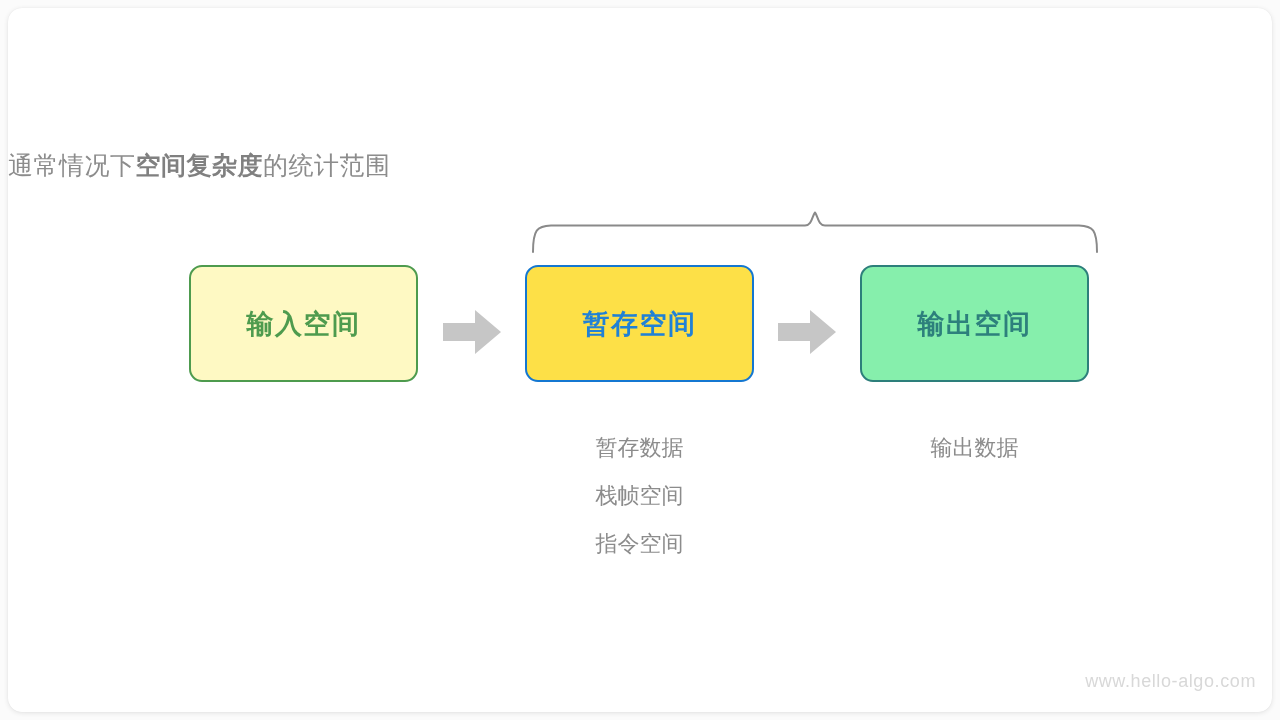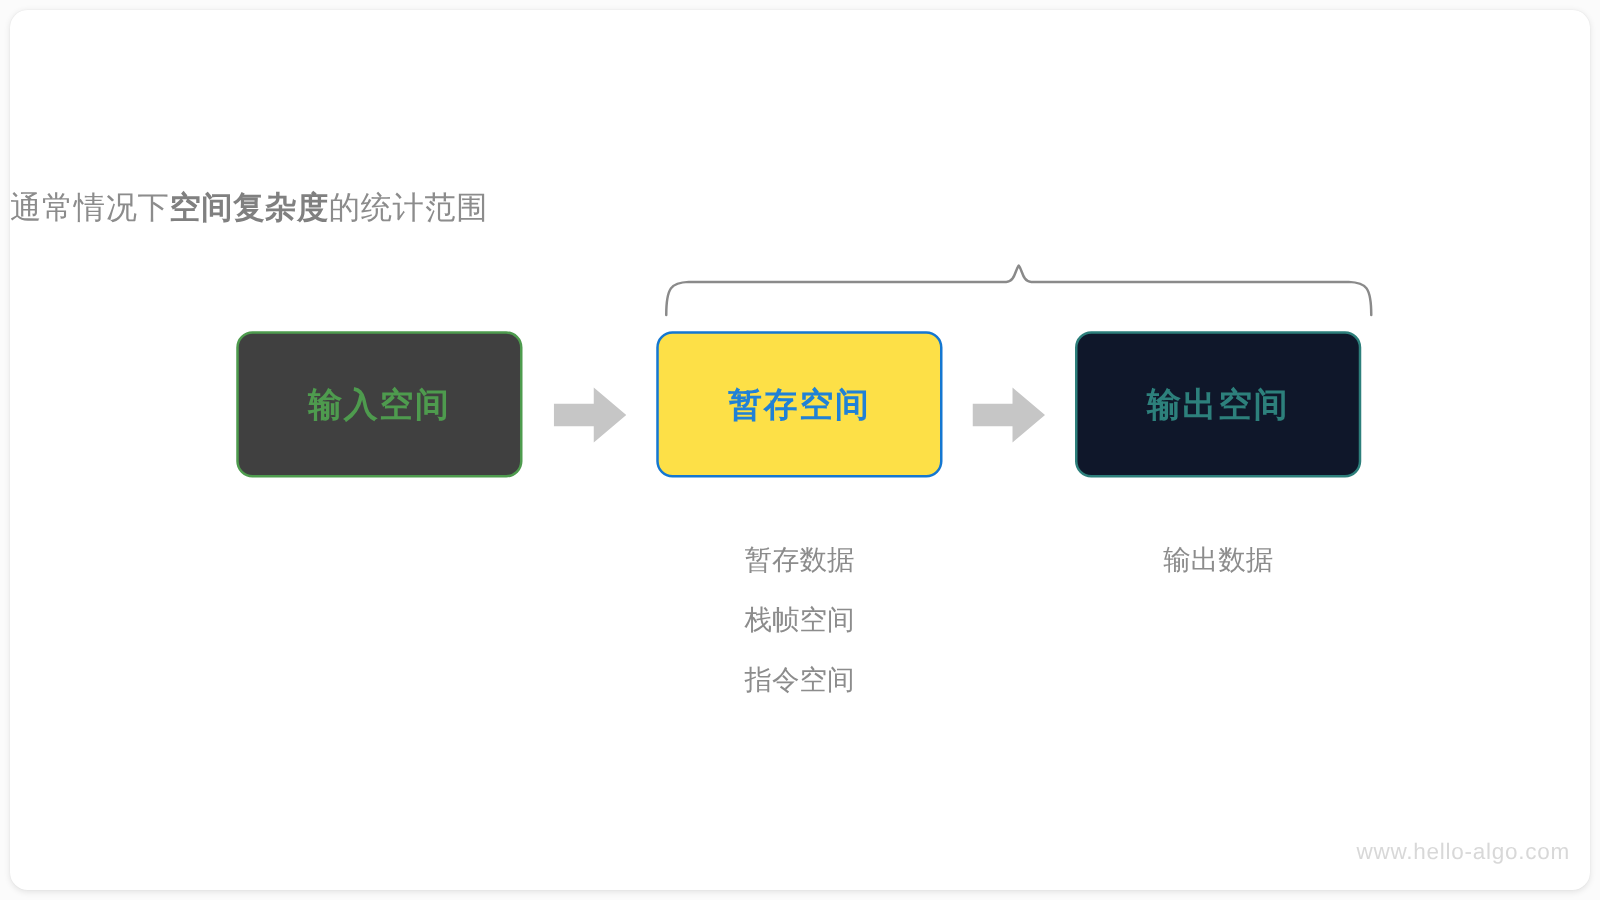--- a/index.html
+++ b/index.html
@@ -116,41 +116,41 @@
   <div class="caption">
     <span>通常情况下</span><span class="bold">空间复杂度</span><span>的统计范围</span>
   </div>
 
   <div class="brace-wrap">
     <svg width="582" height="52" viewBox="0 0 582 52" fill="none" xmlns="http://www.w3.org/2000/svg">
       <path d="M9 46 C9 24 13 20 27 19.5 L281 19.5 C288 19.5 288 10 291 6.5 C294 10 294 19.5 301 19.5 L555 19.5 C569 20 573 24 573 46" stroke="#8a8a8a" stroke-width="2" fill="none" stroke-linecap="round" stroke-linejoin="round"></path>
     </svg>
   </div>
 
-  <div class="box" id="box-input" style="border-color:#4e9b4e;background:#404040;">
+  <div class="box" id="box-input" style="border-color:#4e9b4e;background:#fef9c3;">
     <span class="box-label" style="color:#4e9b4e;">输入空间</span>
   </div>
 
   <div class="arrow" id="arrow-1">
     <svg width="58" height="48" viewBox="0 0 58 48" xmlns="http://www.w3.org/2000/svg">
       <path d="M0 15 H32 V2 L58 24 L32 46 V33 H0 Z" fill="#c6c6c6"></path>
     </svg>
   </div>
 
   <div class="box" id="box-temp" style="border-color:#1477d1;background:#fde047;">
     <span class="box-label" style="color:#2081d6;">暂存空间</span>
   </div>
 
   <div class="arrow" id="arrow-2">
     <svg width="58" height="48" viewBox="0 0 58 48" xmlns="http://www.w3.org/2000/svg">
       <path d="M0 15 H32 V2 L58 24 L32 46 V33 H0 Z" fill="#c6c6c6"></path>
     </svg>
   </div>
 
-  <div class="box" id="box-output" style="border-color:#2d7f7b;background:#0f172a;">
+  <div class="box" id="box-output" style="border-color:#2d7f7b;background:#86efac;">
     <span class="box-label" style="color:#2d807c;">输出空间</span>
   </div>
 
 
   <div class="sublabels" id="sub-output">
     <div>输出数据</div>
   </div>
 
   <div class="sublabels" id="sub-temp">
     <div>暂存数据</div>

